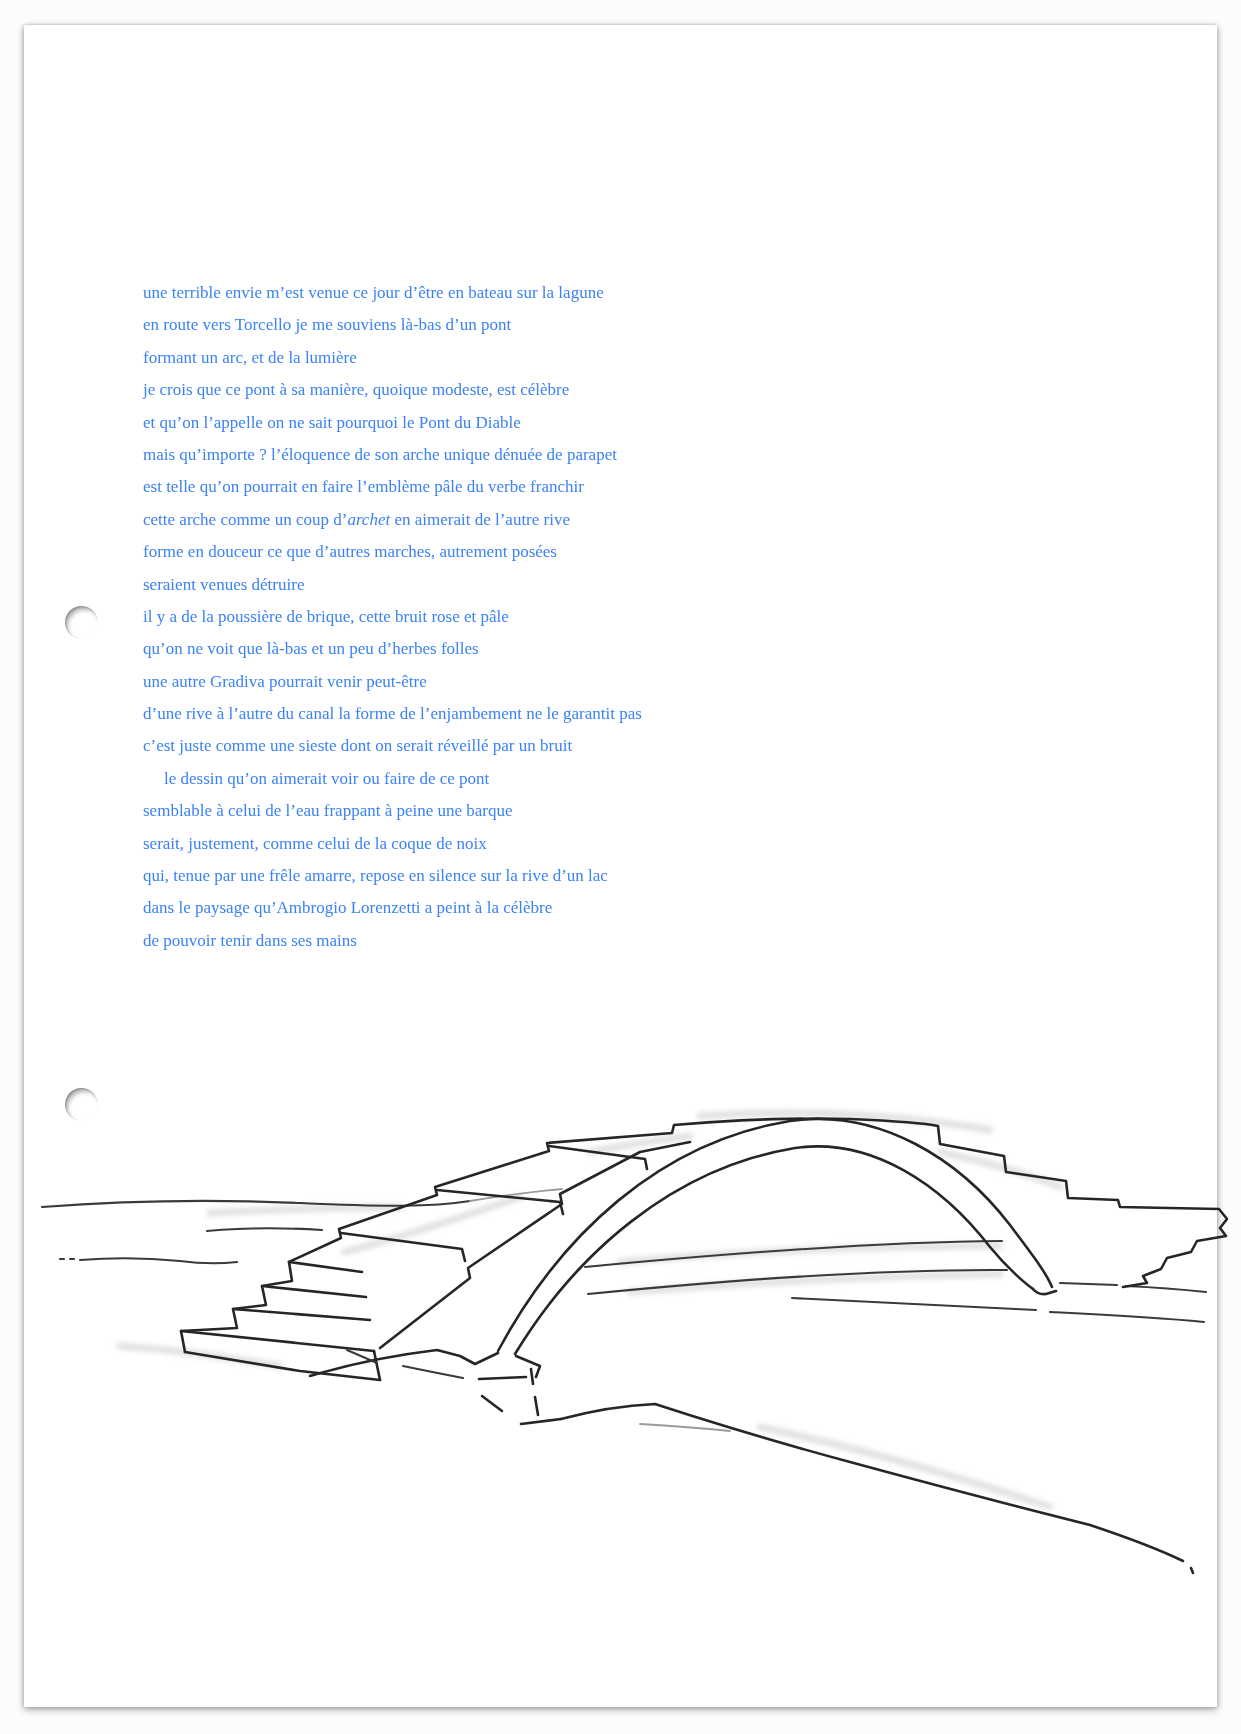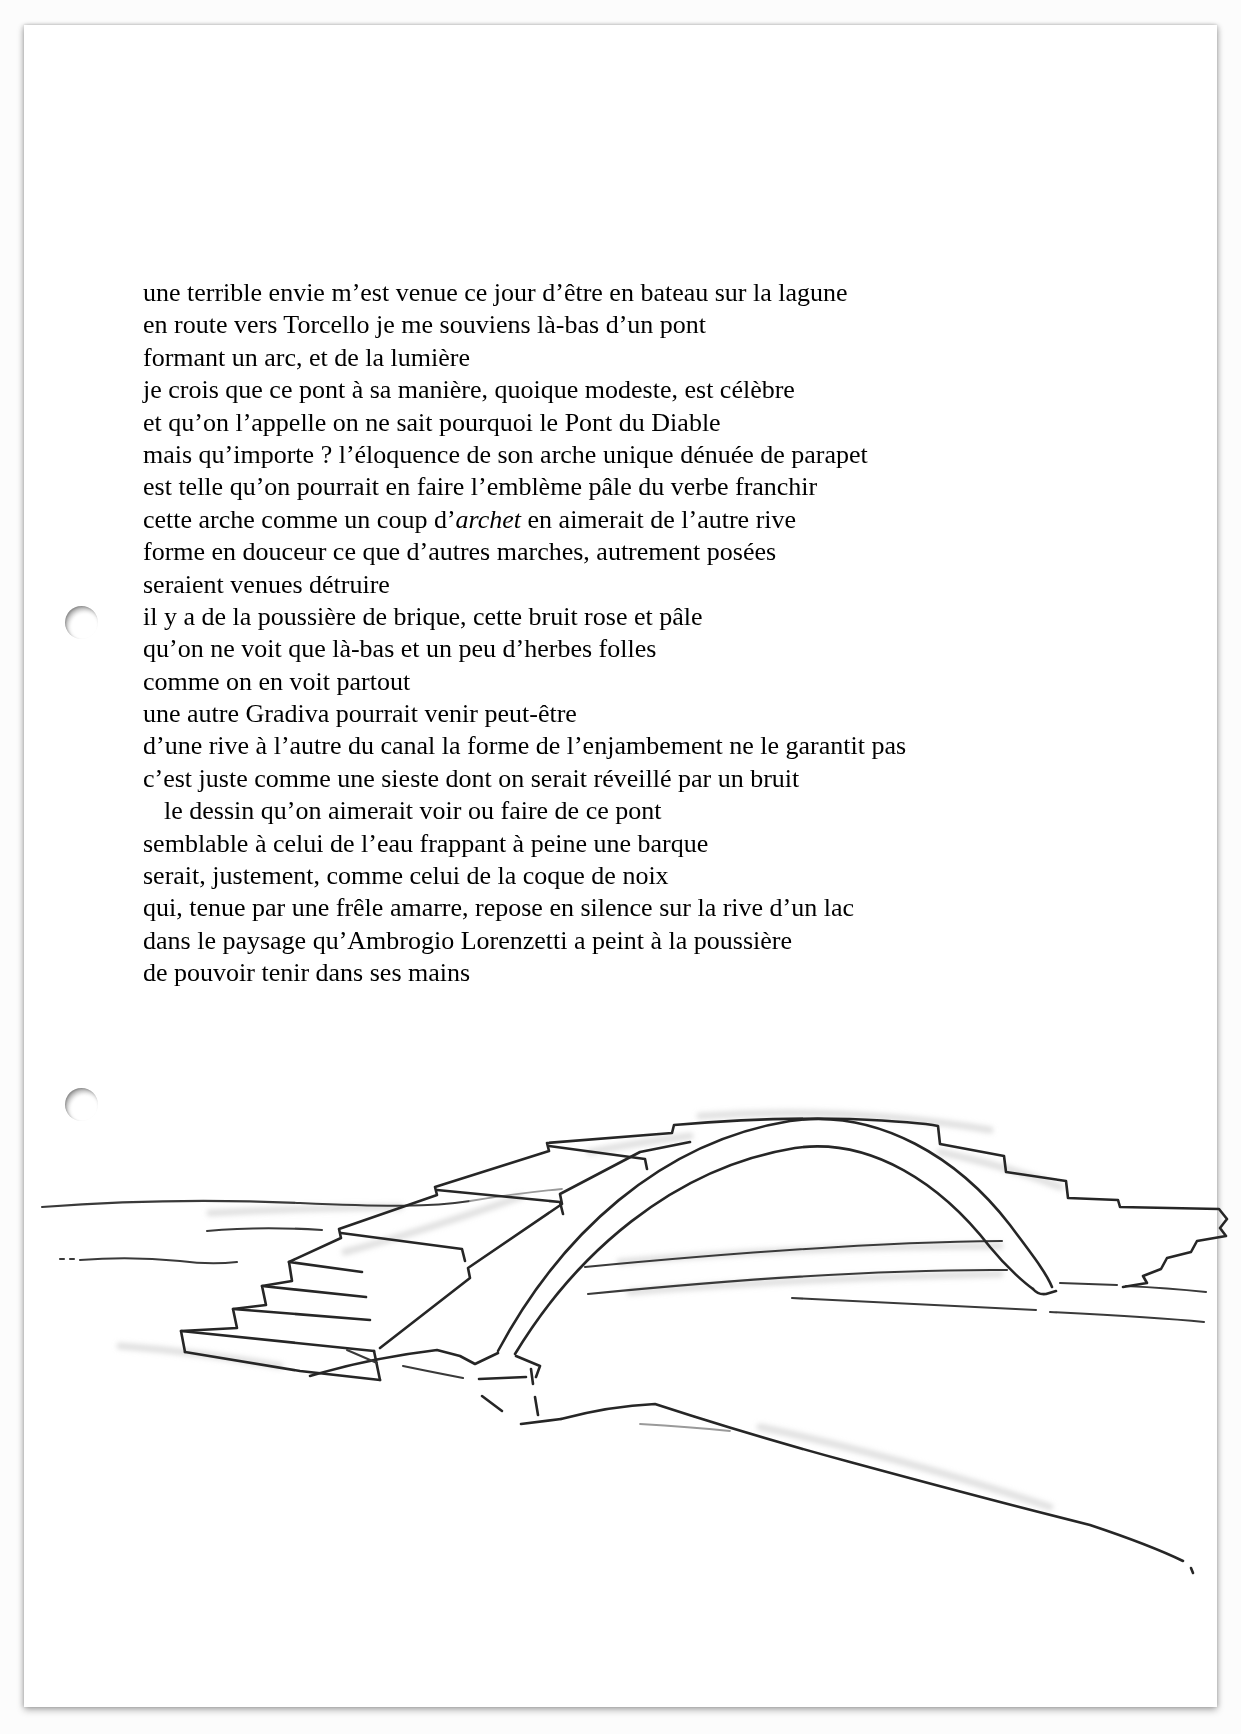--- a/index.html
+++ b/index.html
@@ -28,23 +28,23 @@
       0 3px 7px rgba(0,0,0,0.30),
       2px 0 4px rgba(0,0,0,0.10),
       -2px 0 4px rgba(0,0,0,0.10),
       0 -1px 2px rgba(0,0,0,0.06);
   }
   .poem {
     position: absolute;
     left: 143px;
     top: 277px;
     width: 920px;
-    font-size: 26px;
+    font-size: 17px;
     line-height: 32.4px;
-    color: #000000;
+    color: #3b82f6;
     white-space: nowrap;
   }
   .poem .line { height: 32.4px; }
   .poem .line.indent { padding-left: 21px; }
   .poem .it { font-style: italic; margin-top: 15px; }
   .hole {
     position: absolute;
     width: 33px;
     height: 33px;
     border-radius: 50%;
@@ -83,29 +83,28 @@
       <div class="line">formant un arc, et de la lumière</div>
       <div class="line">je crois que ce pont à sa manière, quoique modeste, est célèbre</div>
       <div class="line">et qu’on l’appelle on ne sait pourquoi le Pont du Diable</div>
       <div class="line">mais qu’importe ? l’éloquence de son arche unique dénuée de parapet</div>
       <div class="line">est telle qu’on pourrait en faire l’emblème pâle du verbe franchir</div>
       <div class="line"><span>cette arche comme un coup d’</span><span class="it">archet</span><span> en aimerait de l’autre rive</span></div>
       <div class="line">forme en douceur ce que d’autres marches, autrement posées</div>
       <div class="line">seraient venues détruire</div>
       <div class="line">il y a de la poussière de brique, cette bruit rose et pâle</div>
       <div class="line">qu’on ne voit que là-bas et un peu d’herbes folles</div>
-      <div class="line">comme on en voit partout</div>
       <div class="line">une autre Gradiva pourrait venir peut-être</div>
       <div class="line">d’une rive à l’autre du canal la forme de l’enjambement ne le garantit pas</div>
       <div class="line">c’est juste comme une sieste dont on serait réveillé par un bruit</div>
       <div class="line indent">le dessin qu’on aimerait voir ou faire de ce pont</div>
       <div class="line">semblable à celui de l’eau frappant à peine une barque</div>
       <div class="line">serait, justement, comme celui de la coque de noix</div>
       <div class="line">qui, tenue par une frêle amarre, repose en silence sur la rive d’un lac</div>
-      <div class="line">dans le paysage qu’Ambrogio Lorenzetti a peint à la poussière</div>
+      <div class="line">dans le paysage qu’Ambrogio Lorenzetti a peint à la célèbre</div>
       <div class="line">de pouvoir tenir dans ses mains</div>
     </div>
 
   <svg class="sketch" viewBox="0 0 1241 1734" xmlns="http://www.w3.org/2000/svg">
     <defs>
       <filter id="soft" x="-20%" y="-20%" width="140%" height="140%">
         <feGaussianBlur stdDeviation="2.4"></feGaussianBlur>
       </filter>
     </defs>
 

